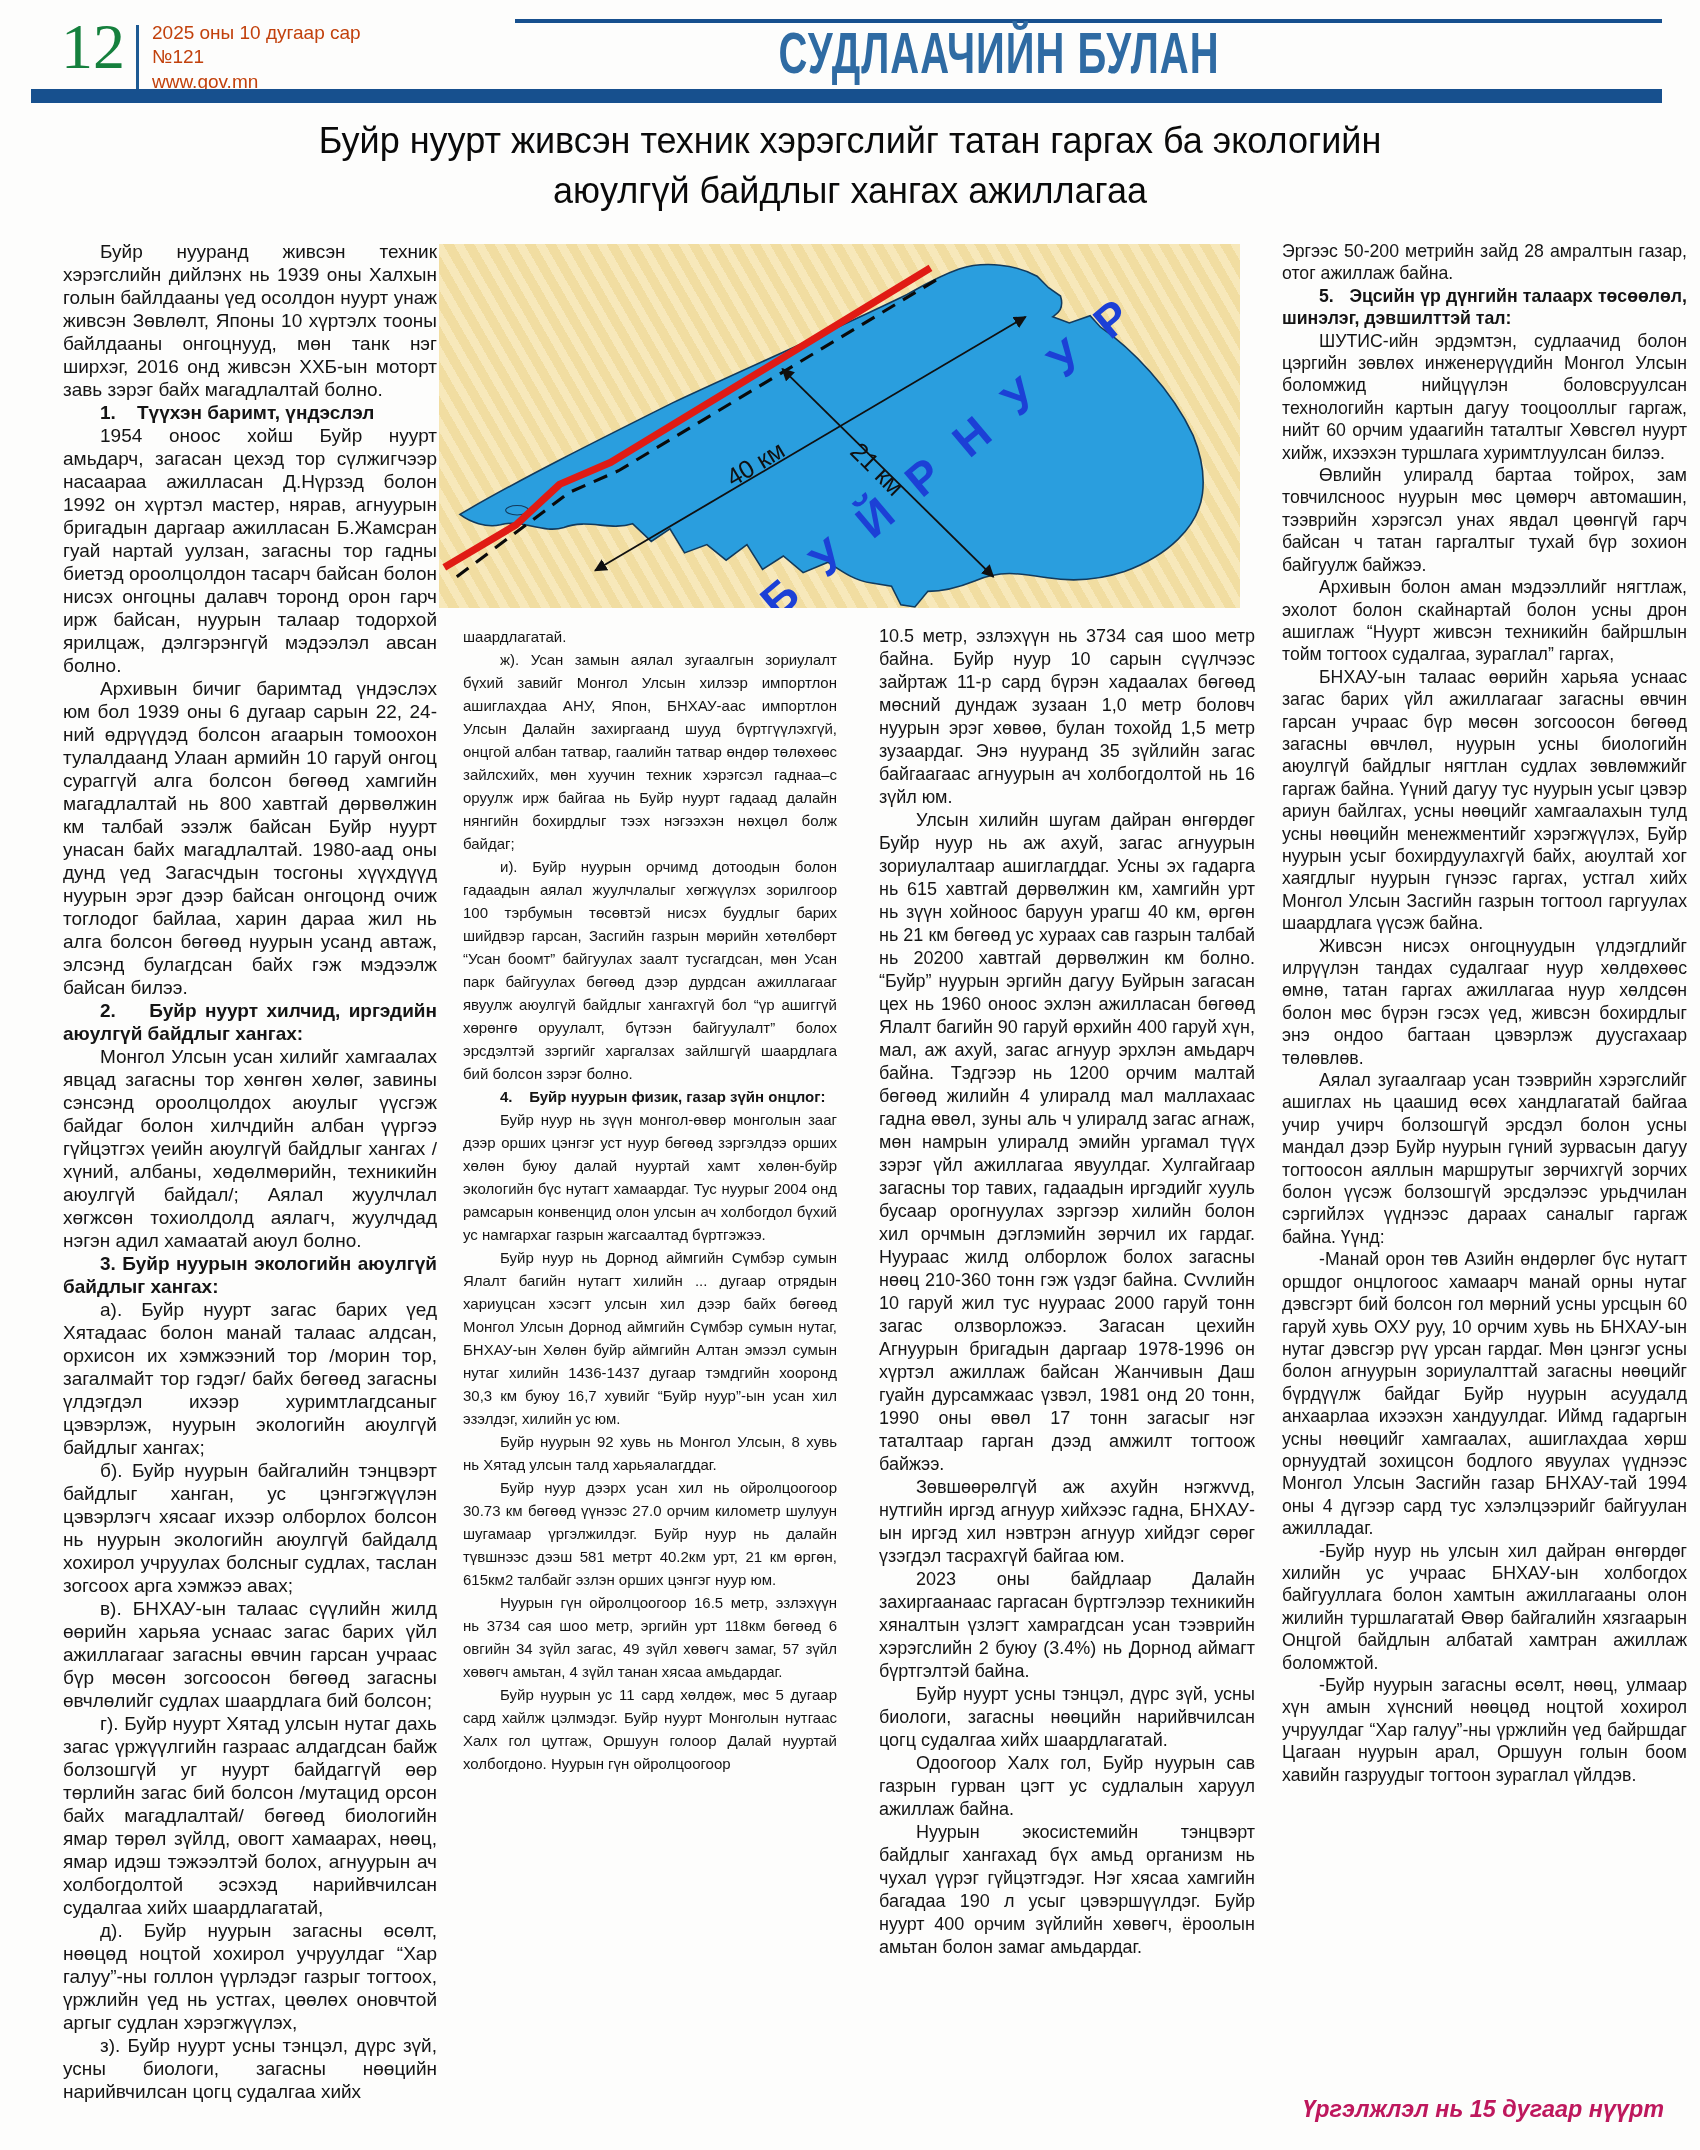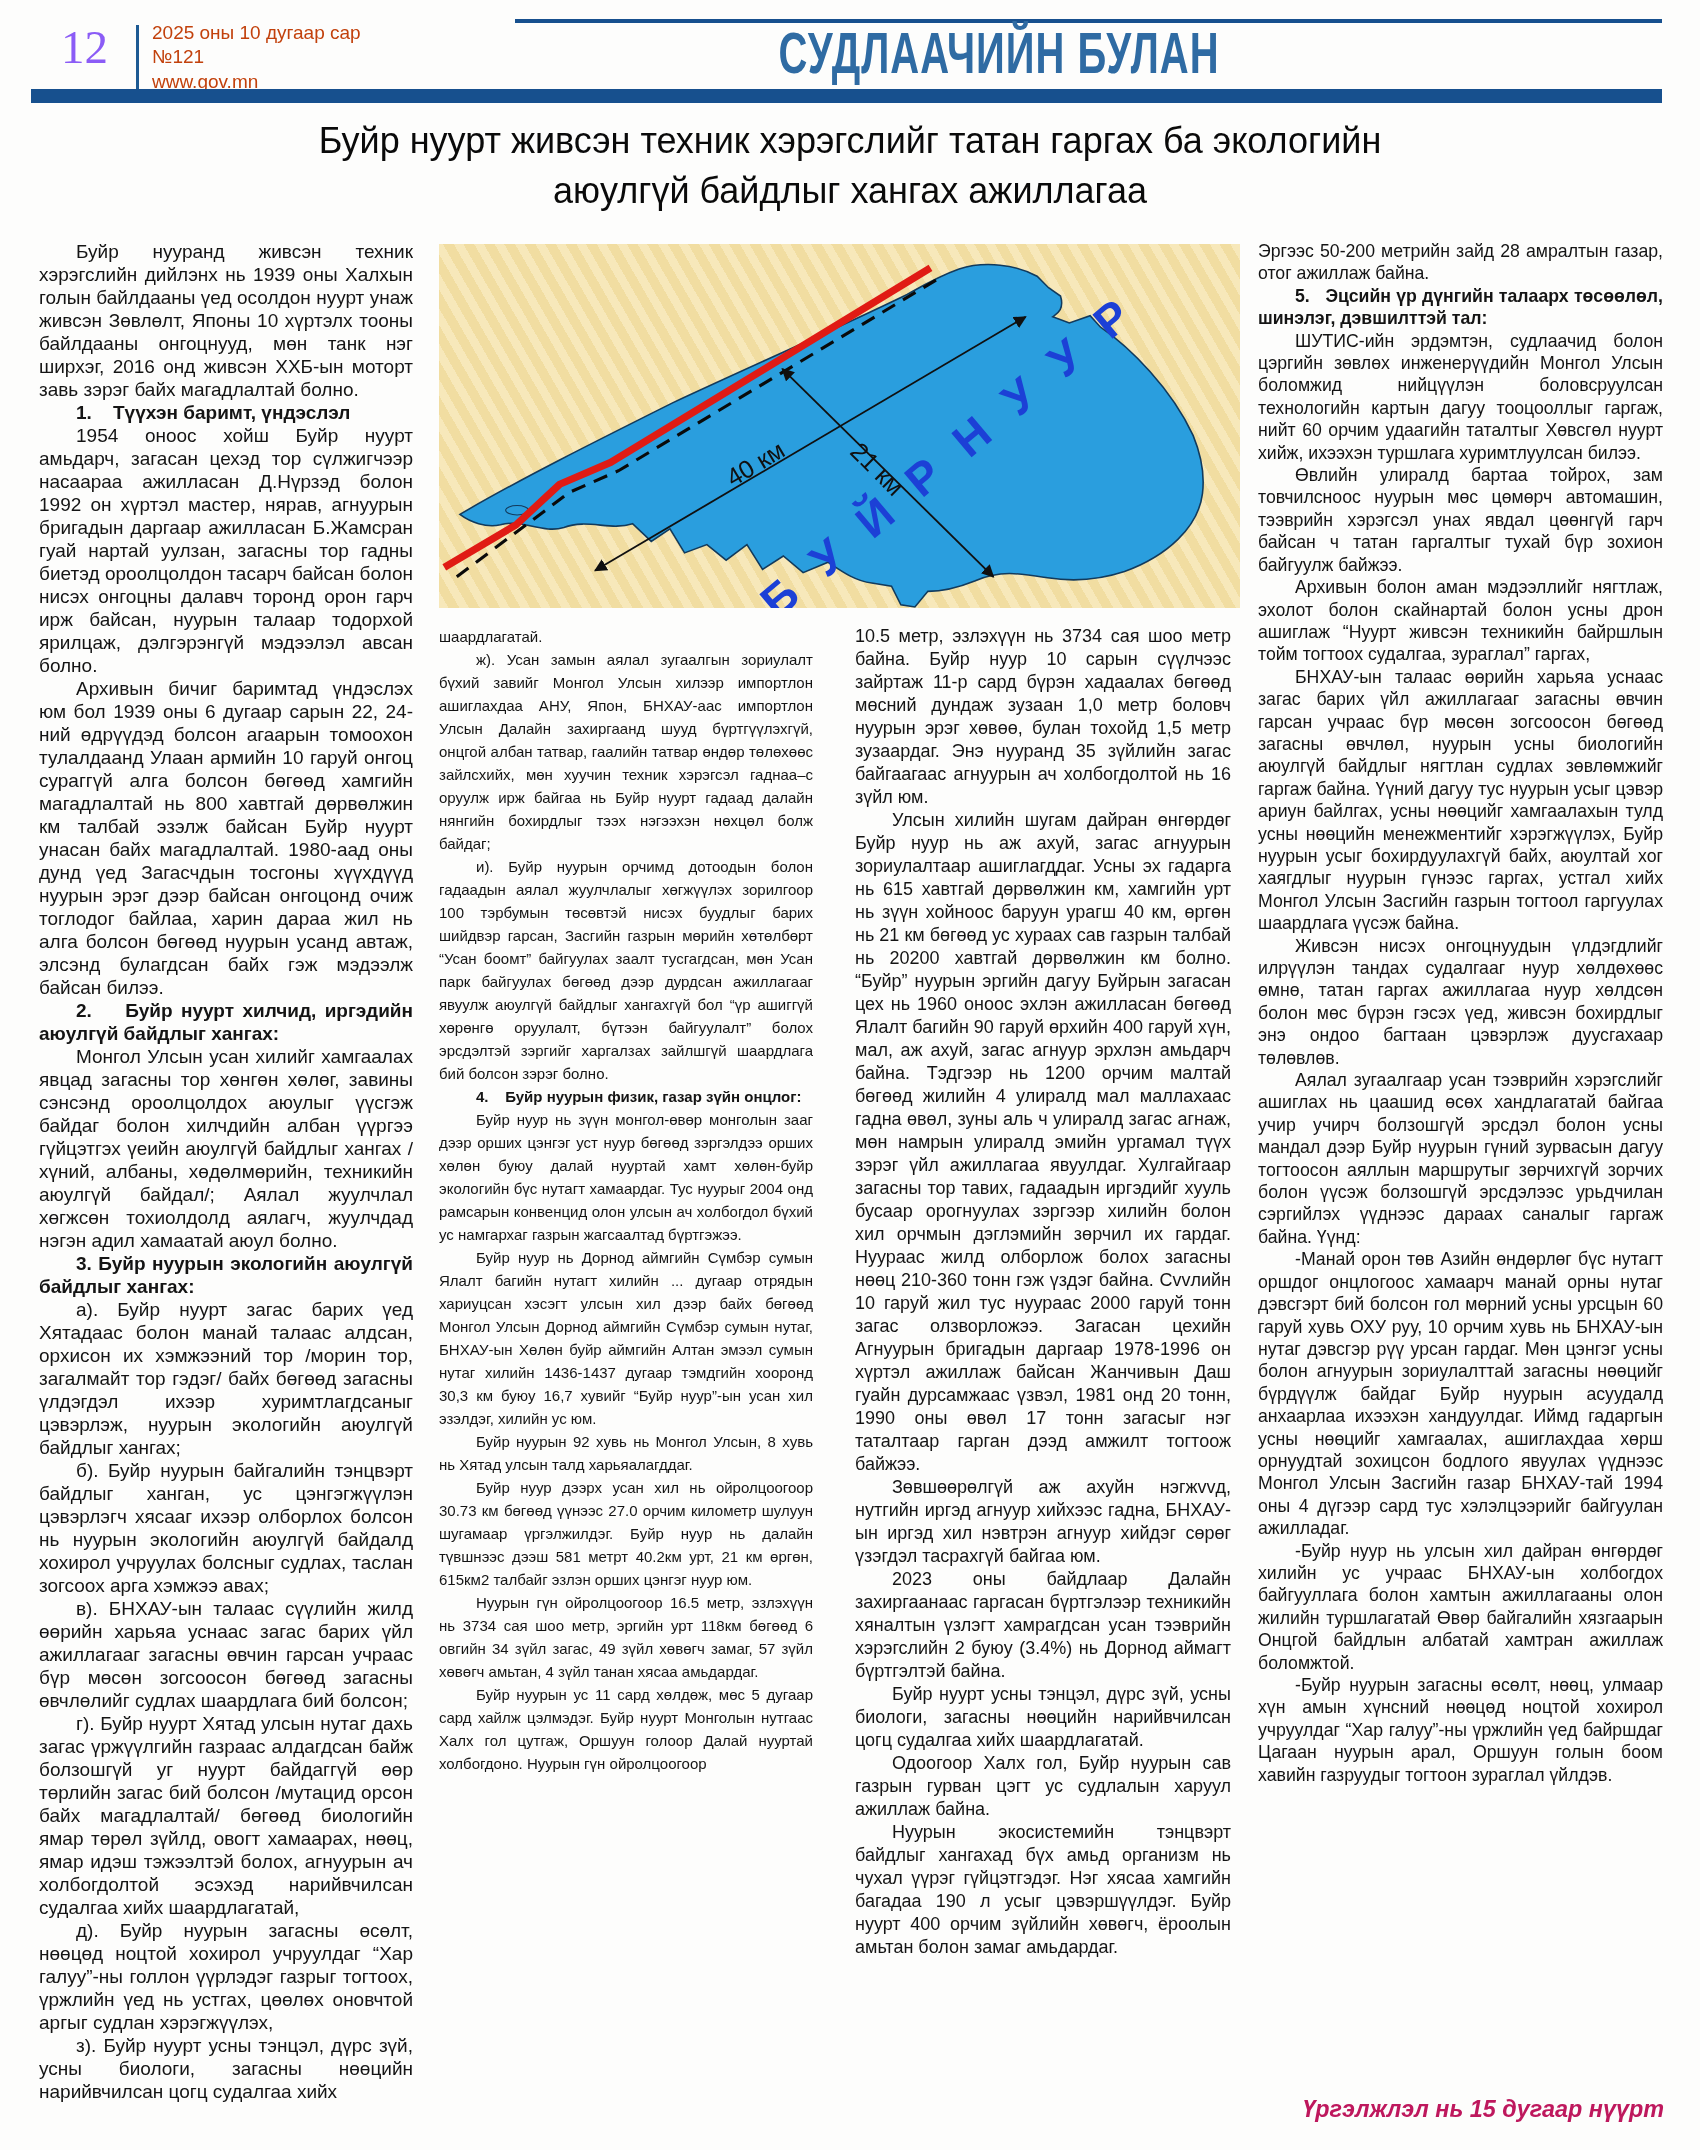--- a/index.html
+++ b/index.html
@@ -1,40 +1,40 @@
 <!DOCTYPE html>
 <html style="font-size:8.3px"><head>
 <meta charset="utf-8">
 <style>
   html,body{margin:0;padding:0;background:#888;}
   .page{position:relative;width:1700px;height:2151px;background:#fdfdfc;
         font-family:"Liberation Sans",sans-serif;color:#141414;overflow:hidden;margin:0 auto;}
 
   
   .hdr-pagenum{position:absolute;left:61px;top:14.6px;font-family:"Liberation Serif",serif;
-               font-size:47px;line-height:64px;color:#8b5cf6;}
+               font-size:64px;line-height:64px;color:#15803d;}
   .hdr-vrule{position:absolute;left:136px;top:25px;width:2.6px;height:67px;background:#1d5a93;}
   .hdr-meta{position:absolute;left:152px;top:21px;color:#c2410c;font-size:19px;line-height:24.4px;}
   .hdr-thinline{position:absolute;left:515px;top:19px;width:1147px;height:3.6px;background:#17508e;}
   .section-title{position:absolute;left:666px;top:21px;width:666px;text-align:center;
                  color:#2f6ba3;font-size:40px;font-weight:bold;letter-spacing:1px;
                  transform:scaleY(1.45);transform-origin:top center;}
   .hdr-bar{position:absolute;left:31px;top:89px;width:1631px;height:14px;background:#17508e;}
 
   
   .headline{position:absolute;left:88px;top:116px;width:1524px;text-align:center;
             font-size:36px;line-height:50px;font-weight:normal;color:#0a0a0a;}
 
   
   .map{position:absolute;left:439px;top:244px;width:801px;height:364px;
        background:repeating-linear-gradient(60deg,#f7e8ba 0 8.3px,#f1dda1 8.3px 17.7px);}
   .map svg{position:absolute;left:0;top:0;}
 
   
-  .col{position:absolute;text-align:justify;overflow:hidden;}
+  .col{position:absolute;text-align:justify;overflow:hidden;margin-left:24px;}
   .col p{margin:0;text-indent:37px;}
   .col p.cont{text-indent:0;}
   .col p.head{font-weight:bold;}
   .col1{left:39px;  top:240px; width:374px;height:1910px;font-size:19px;line-height:23px;}
   .col2{left:439px; top:625px;width:374px;height:1526px;font-size:15px;line-height:23px;}
   .col3{left:855px;top:625px;width:376px;height:1526px;font-size:18px;line-height:23px;}
   .col4{left:1258px;top:240px; width:405px;height:1841px;font-size:17.7px;line-height:22.4px;}
 
   
   .footer{position:absolute;left:1196px;top:2096px;width:468px;text-align:right;

